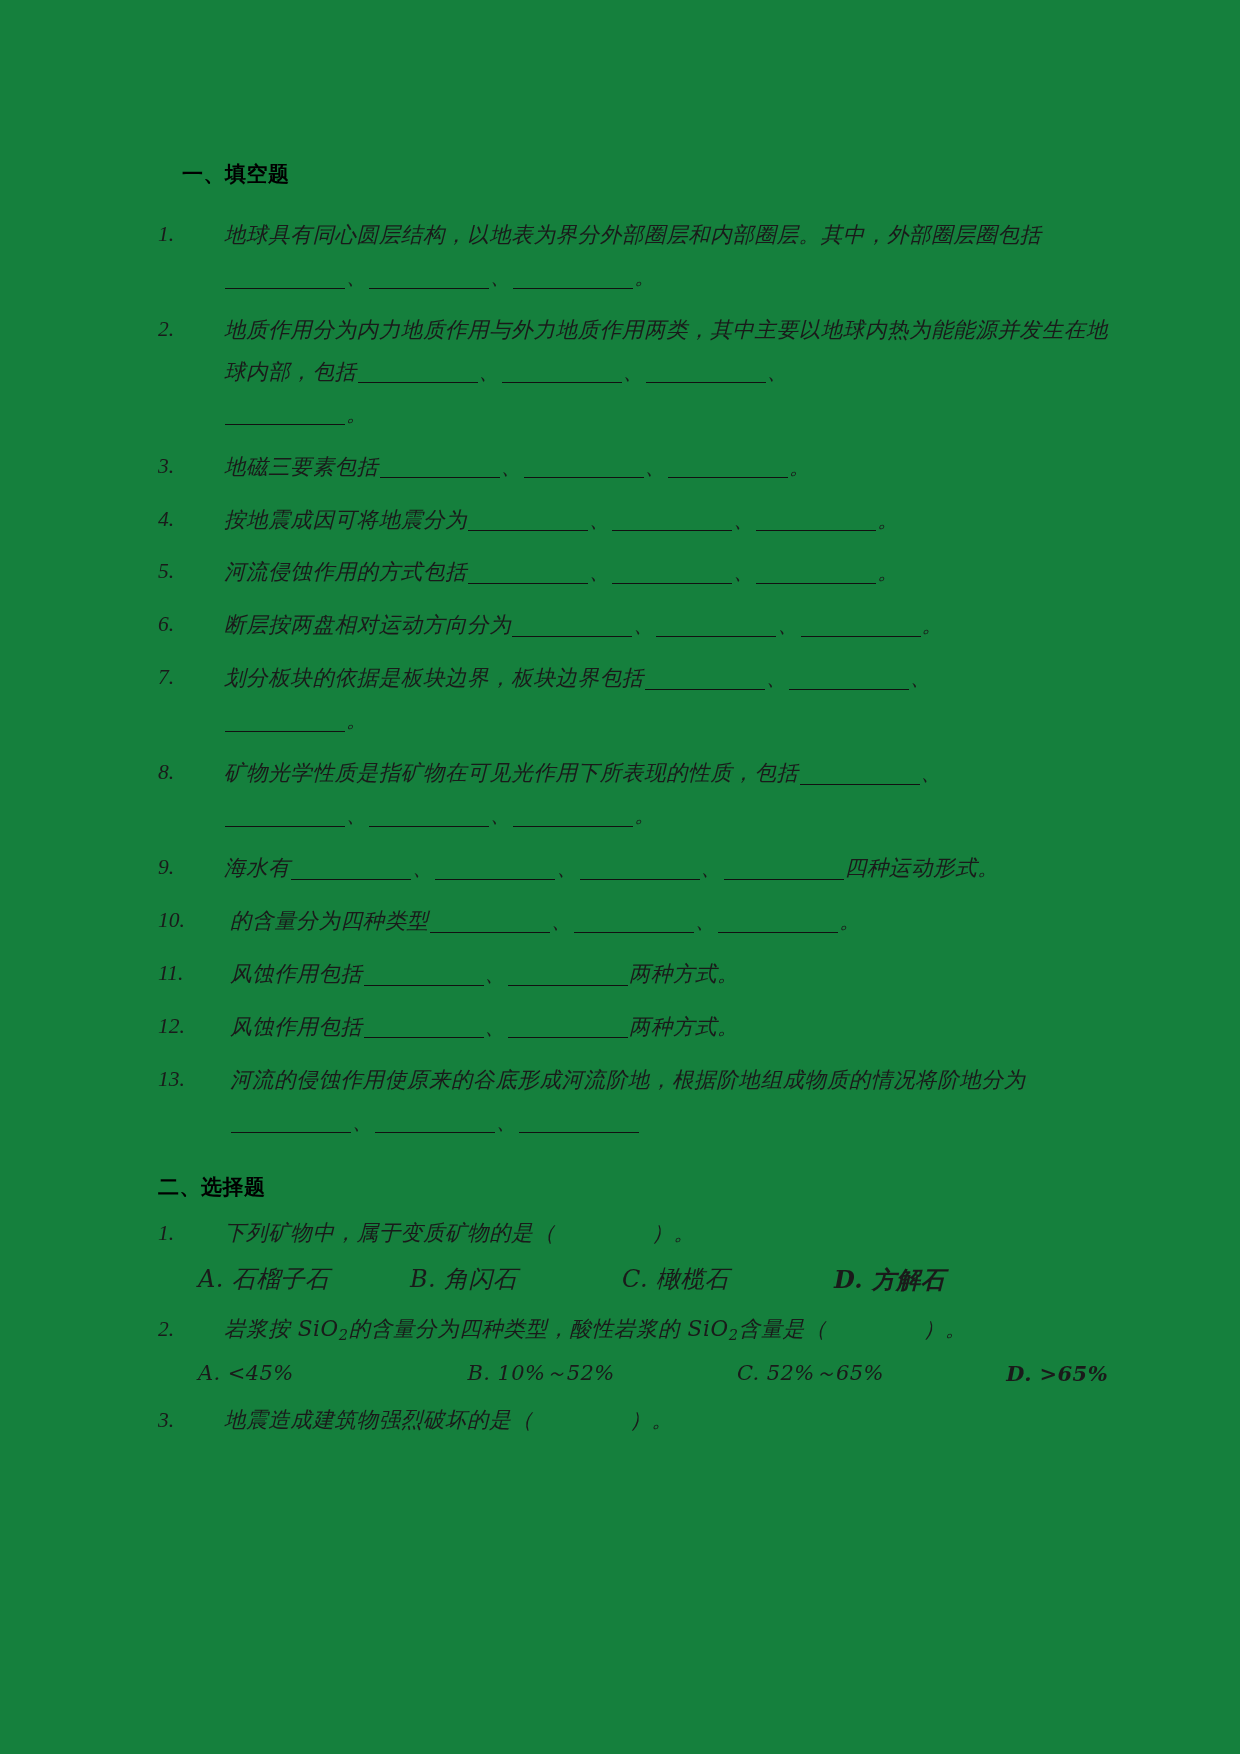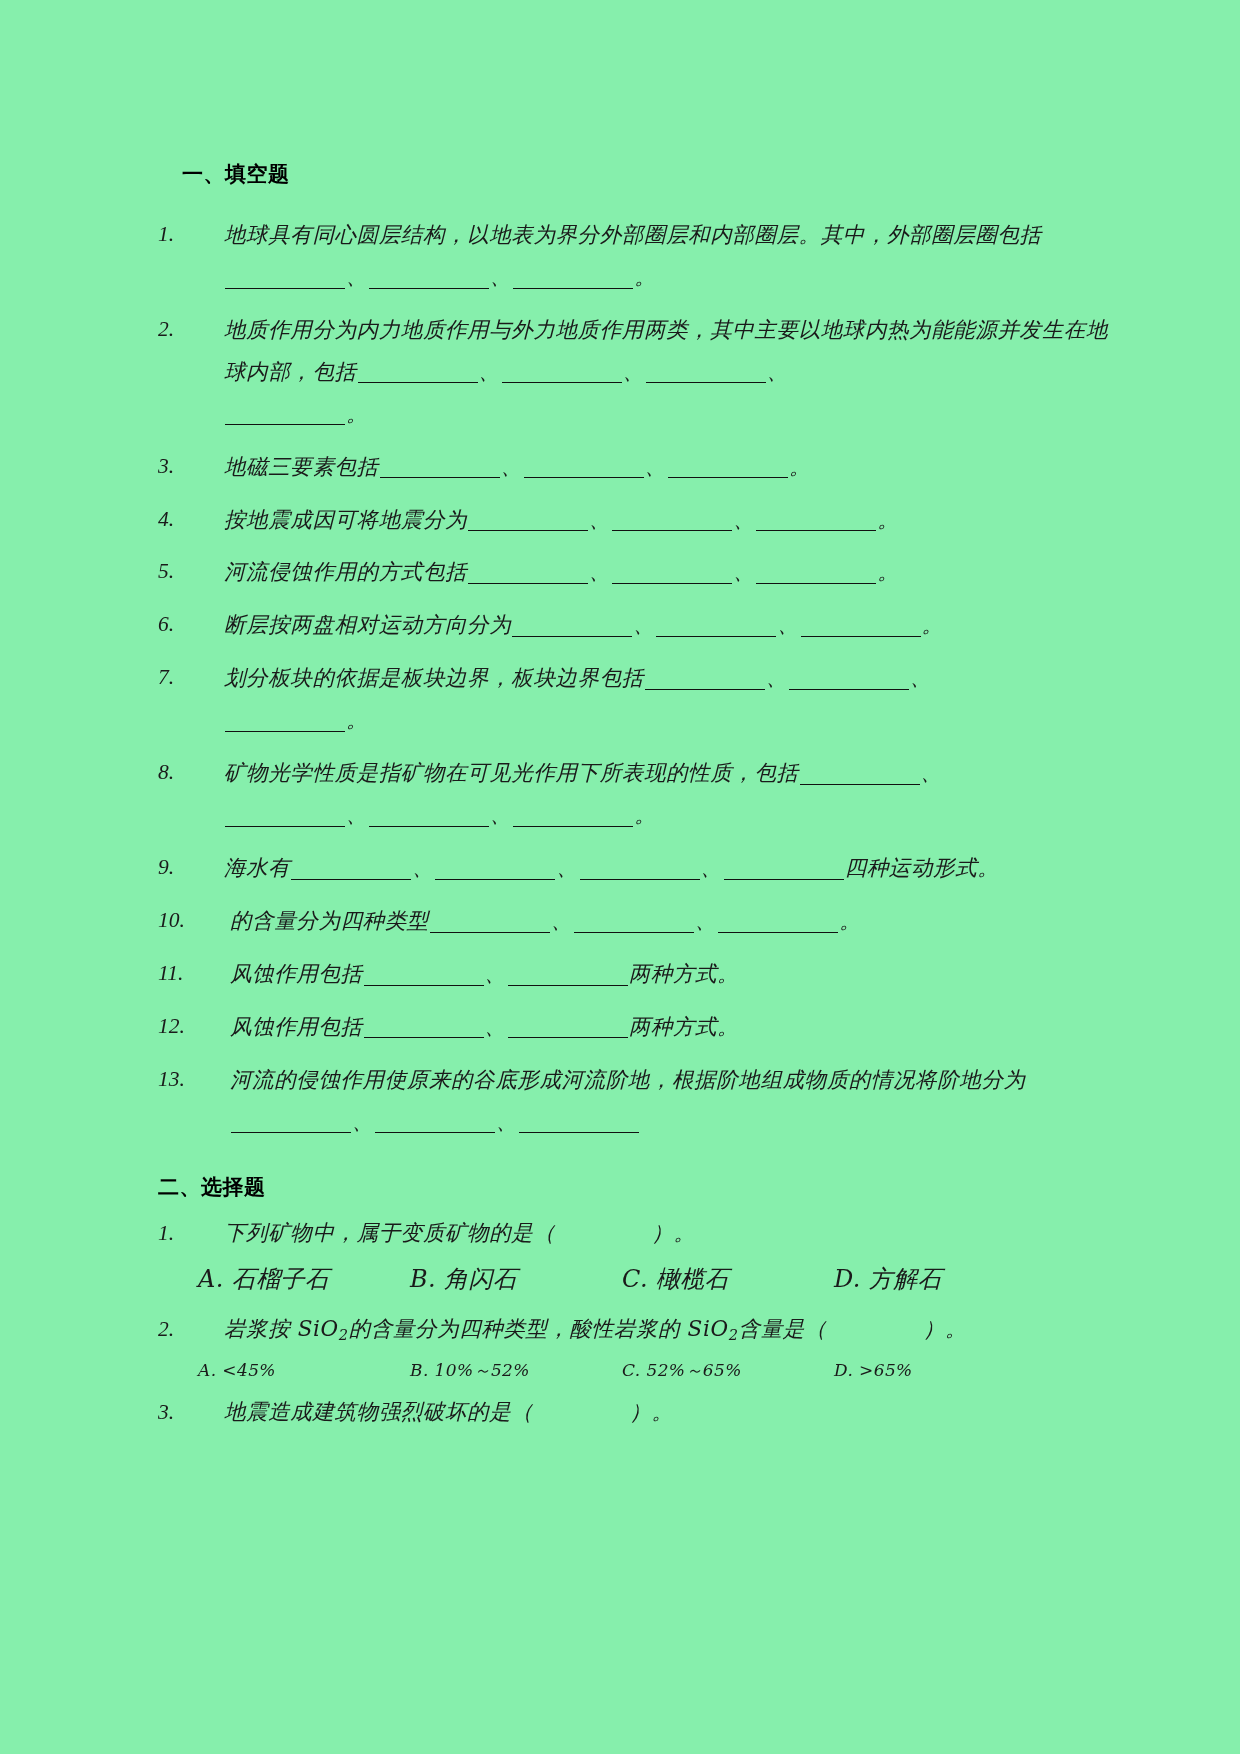--- a/index.html
+++ b/index.html
@@ -8,21 +8,21 @@
     background: #ffffff;
   }
   body {
     font-family: "Liberation Serif", "DejaVu Serif", serif;
     color: #1a1a1a;
   }
   .page {
     position: relative;
     width: 1240px;
     height: 1754px;
-    background: #86efac;
+    background: #15803d;
     box-sizing: border-box;
     overflow: hidden;
   }
   .content {
     position: absolute;
     left: 158px;
     top: 160px;
     width: 950px;
   }
 
@@ -87,26 +87,26 @@
   }
   .options {
     display: flex;
     font-size: 24px;
     font-style: italic;
     font-family: "DejaVu Serif", "Liberation Serif", serif;
     line-height: 1.9;
     margin: 0 0 6px 40px;
     letter-spacing: 0.4px;
   }
-  .options.small { font-size: 17px; }
+  .options.small { font-size: 21px; justify-content: space-between; }
   .opt { flex: 0 0 auto; }
   .opt-w1 { width: 212px; }
   .opt-w2 { width: 212px; }
   .opt-w3 { width: 212px; }
-  .opt-w4 { width: auto; }
+  .opt-w4 { width: auto; font-weight: bold; }
   sub {
     font-size: 0.68em;
     vertical-align: -0.28em;
   }
 </style>
 </head>
 <body>
 
 <div class="page">
   <div class="content">

